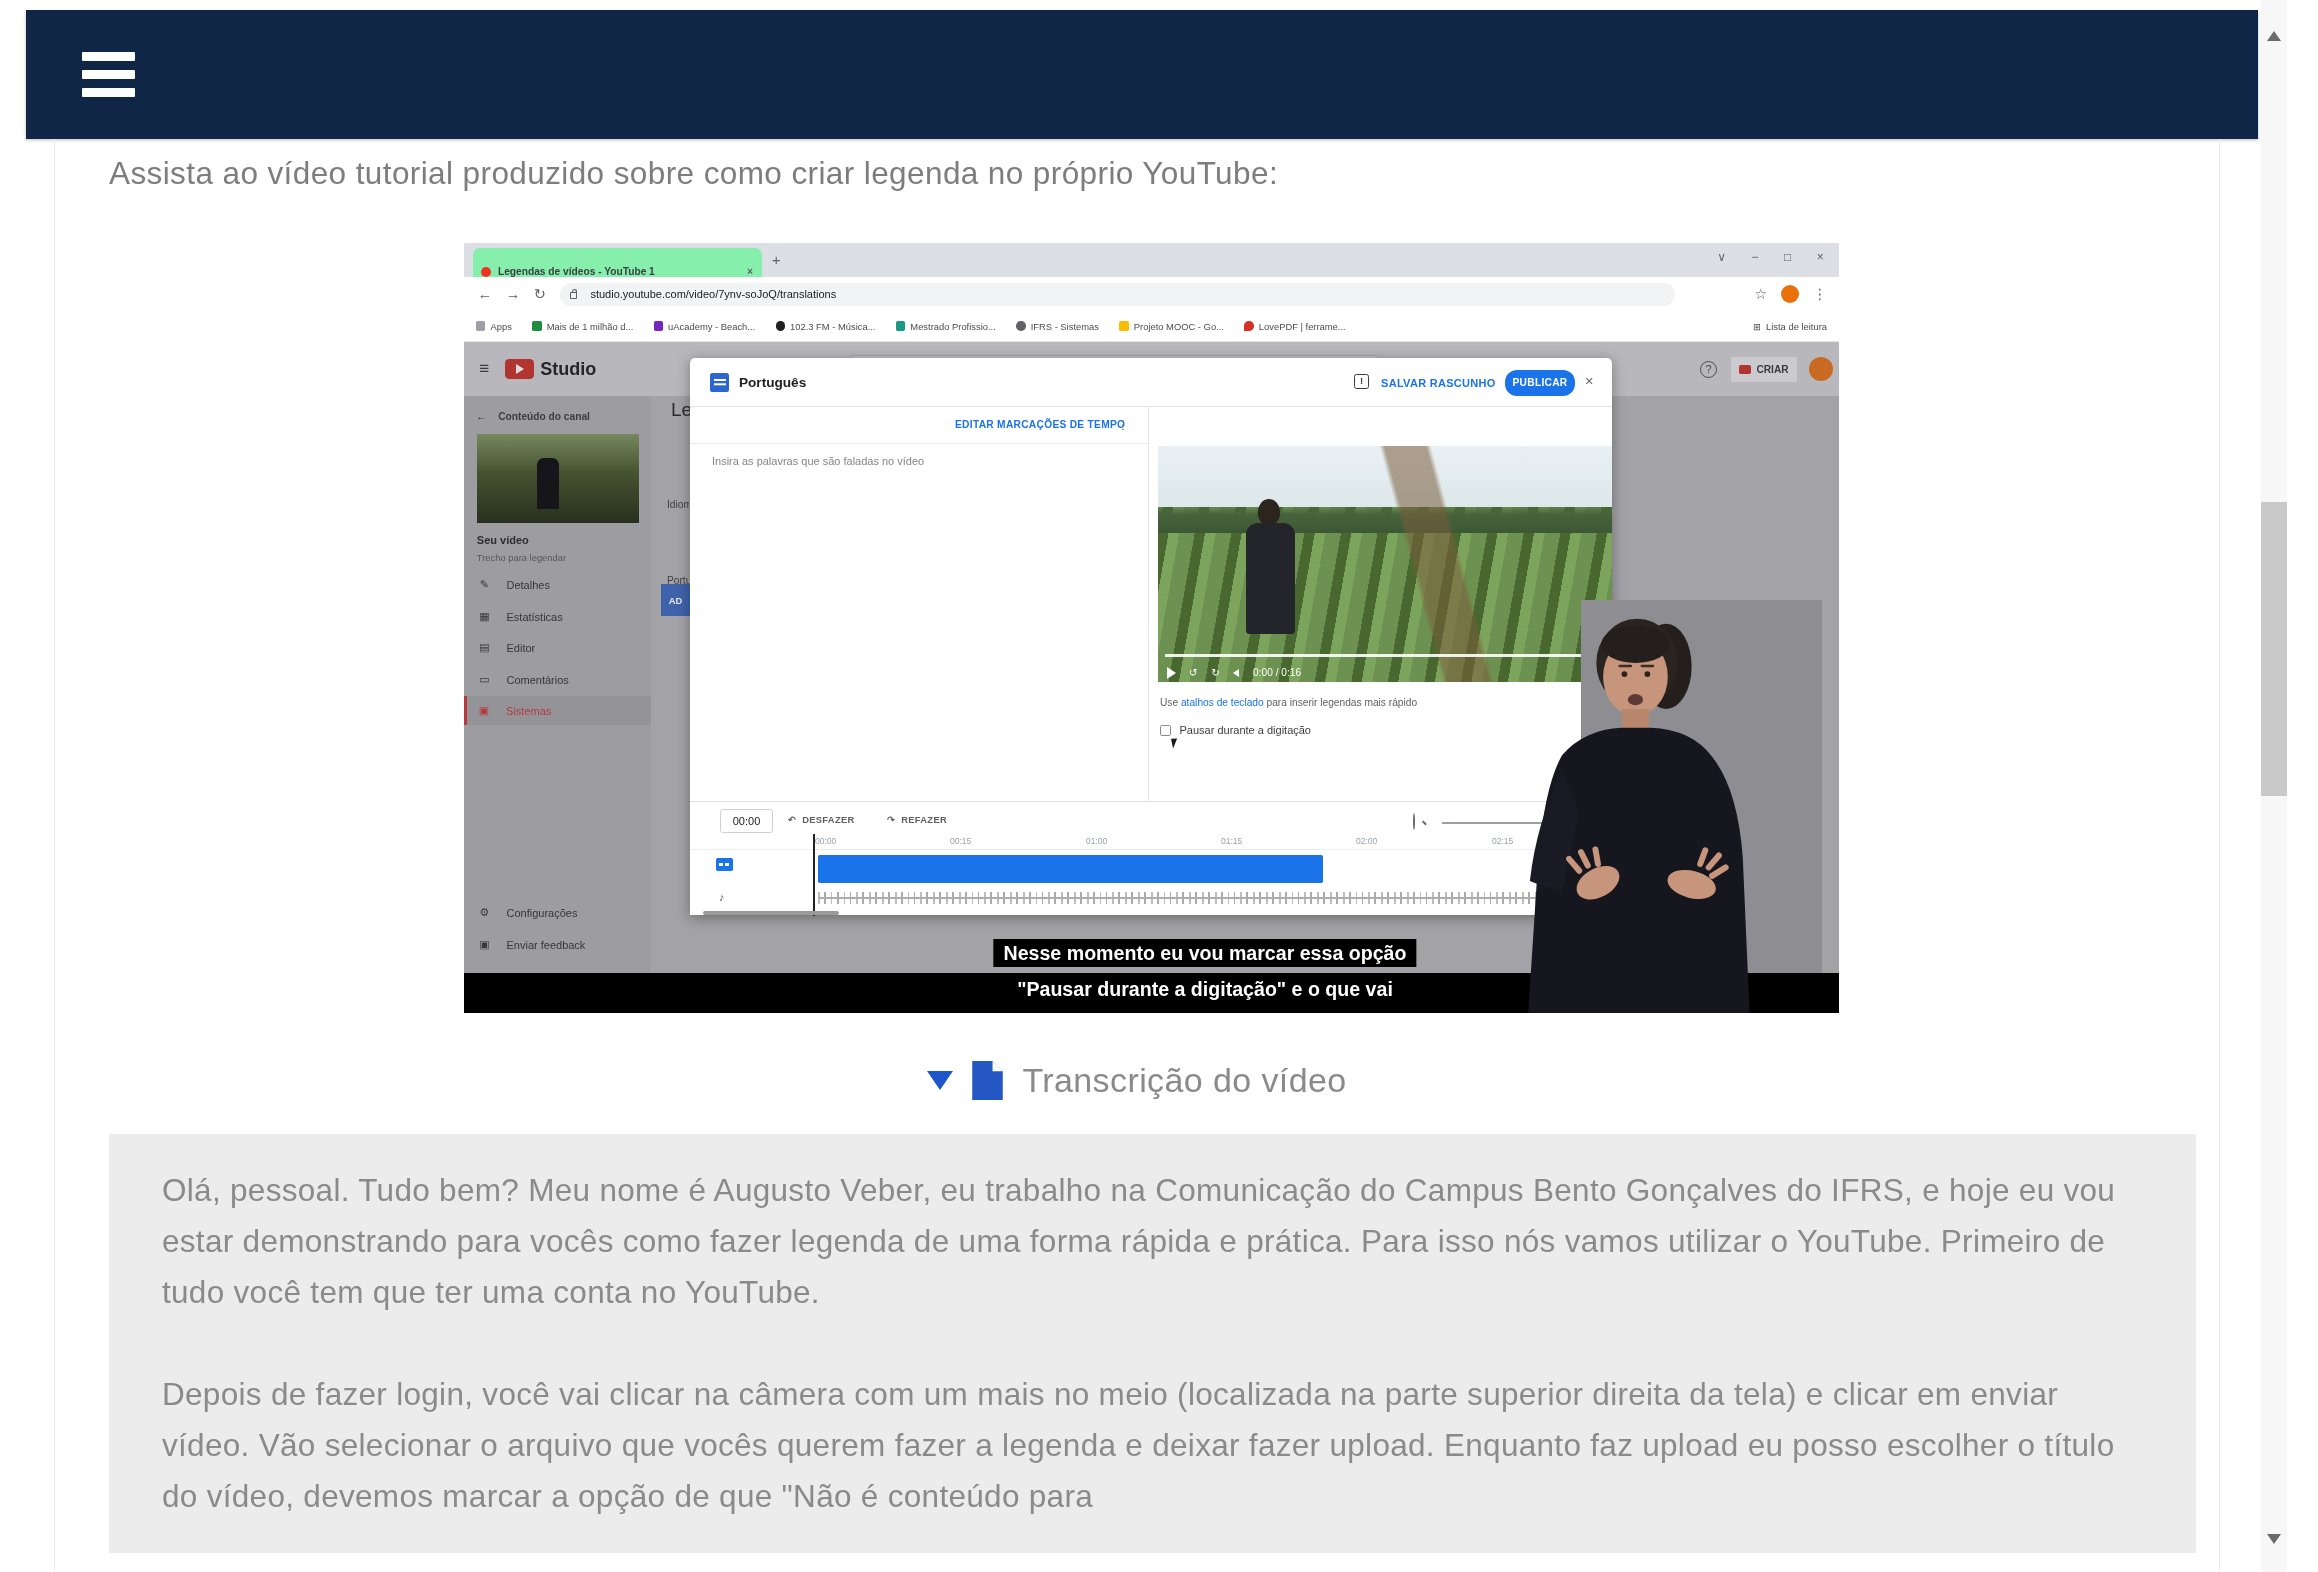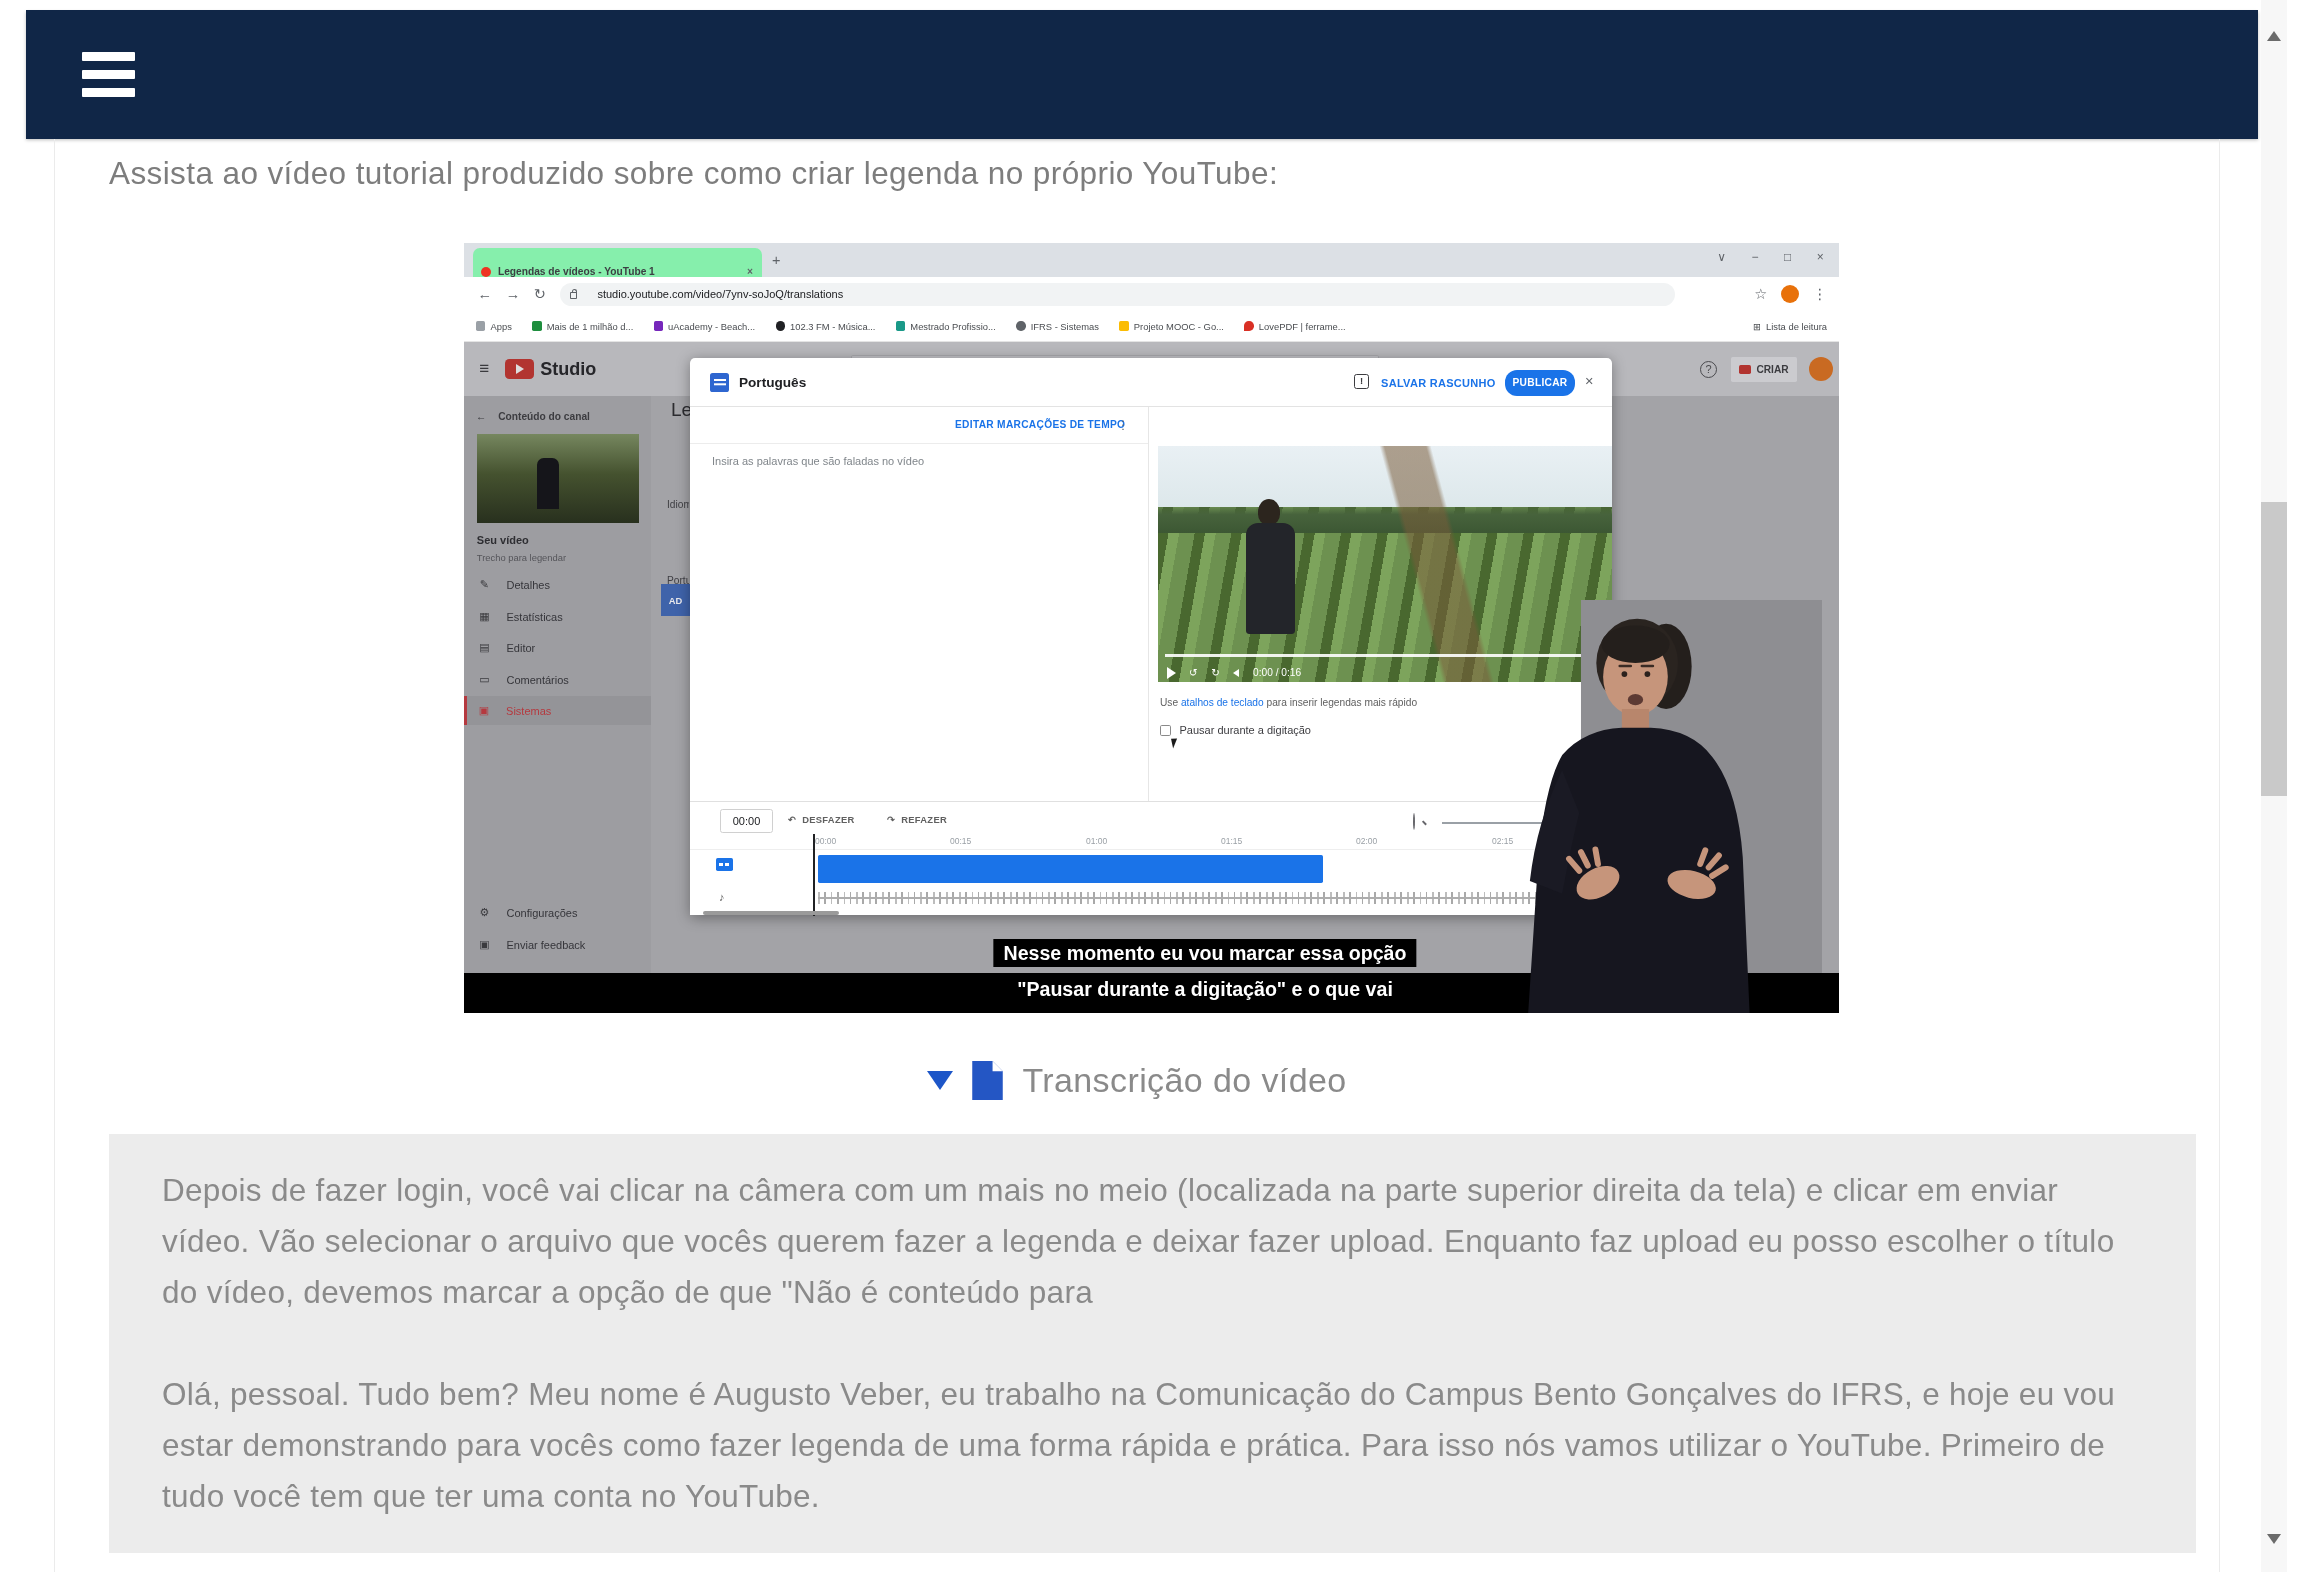--- a/index.html
+++ b/index.html
@@ -33,21 +33,21 @@
   
   #tabstrip { left:0; top:0; width:1375px; height:34px; background:#dce0e5; }
   #tab { left:8.5px; top:5.1px; width:289px; height:29px; background:#86efac; border-radius:6.8px 6.8px 0 0; display:flex; align-items:flex-end; padding:0 8.5px; gap:6.8px;font-weight:bold; }
   #tab-favicon { width:10.2px; height:10.2px; border-radius:50%; background:#e32; flex:0 0 auto; }
   #tab-title { font-size:10.2px; color:#3c4043; white-space:nowrap; overflow:hidden; }
   #tab-close { font-size:10.2px; color:#5f6368; margin-left:auto; }
   #newtab { left:308px; top:8.5px; font-size:14.5px; color:#5f6368; }
   #wincontrols { right:15.3px; top:6.8px; display:flex; gap:25.5px; font-size:12px; color:#5f6368; }
   #addrbar { left:0; top:34px; width:1375px; height:34px; background:#fff; display:flex; align-items:center; }
   .navg { font-size:14.5px; color:#5f6368; margin-left:13.6px; }
-  #omnibox { margin-left:13.6px; width:1115px; height:23px; background:#f1f3f4; border-radius:12px; display:flex; align-items:center; padding:0 10.2px; gap:20px; }
+  #omnibox { margin-left:13.6px; width:1115px; height:23px; background:#f1f3f4; border-radius:12px; display:flex; align-items:center; padding:0 10.2px; gap:13px; }
   #lock { width:7.7px; height:6.8px; border:1.3px solid #5f6368; border-radius:0.9px; position:relative; margin-top:2.6px; }
   #lock:before { content:""; position:absolute; left:0.9px; top:-4.3px; width:3.4px; height:3.4px; border:1.3px solid #5f6368; border-bottom:none; border-radius:3.4px 3.4px 0 0; }
   #url { font-size:11px; color:#202124; }
   #addr-right { margin-left:auto; display:flex; align-items:center; gap:13.6px; margin-right:12px; }
   #addr-avatar { width:18px; height:18px; border-radius:50%; background:#e8710a; }
   #bookmarks { left:0; top:68px; width:1375px; height:31px; background:#fff; border-bottom:0.9px solid #e4e4e4; display:flex; align-items:center; padding:0 12px; gap:20.4px; }
   .bm { display:flex; align-items:center; gap:5.1px; font-size:9.4px; color:#4a4d51; white-space:nowrap; }
   .bm-dot { width:9.4px; height:9.4px; border-radius:1.7px; flex:0 0 auto; }
   #readinglist { margin-left:auto; display:flex; gap:5.1px; font-size:9.4px; color:#4a4d51; }
 
@@ -401,16 +401,16 @@
 <div class="abs" id="trans-head">
   <span id="trans-toggle"></span>
   <svg width="31" height="39" viewBox="0 0 36 46">
     <path d="M0 0 H24 L36 12 V46 H0 Z" fill="#2456c4"></path>
     <path d="M24 0 L36 12 H24 Z" fill="#ffffff"></path>
   </svg>
   <span id="trans-title">Transcrição do vídeo</span>
 </div>
 
 <div class="abs" id="trans-box">
+  <p>Olá, pessoal. Tudo bem? Meu nome é Augusto Veber, eu trabalho na Comunicação do Campus Bento Gonçalves do IFRS, e hoje eu vou estar demonstrando para vocês como fazer legenda de uma forma rápida e prática. Para isso nós vamos utilizar o YouTube. Primeiro de tudo você tem que ter uma conta no YouTube.</p>
   <p>Depois de fazer login, você vai clicar na câmera com um mais no meio (localizada na parte superior direita da tela) e clicar em enviar vídeo. Vão selecionar o arquivo que vocês querem fazer a legenda e deixar fazer upload. Enquanto faz upload eu posso escolher o título do vídeo, devemos marcar a opção de que "Não é conteúdo para</p>
-  <p>Olá, pessoal. Tudo bem? Meu nome é Augusto Veber, eu trabalho na Comunicação do Campus Bento Gonçalves do IFRS, e hoje eu vou estar demonstrando para vocês como fazer legenda de uma forma rápida e prática. Para isso nós vamos utilizar o YouTube. Primeiro de tudo você tem que ter uma conta no YouTube.</p>
 </div>
 
 
 </body></html>

